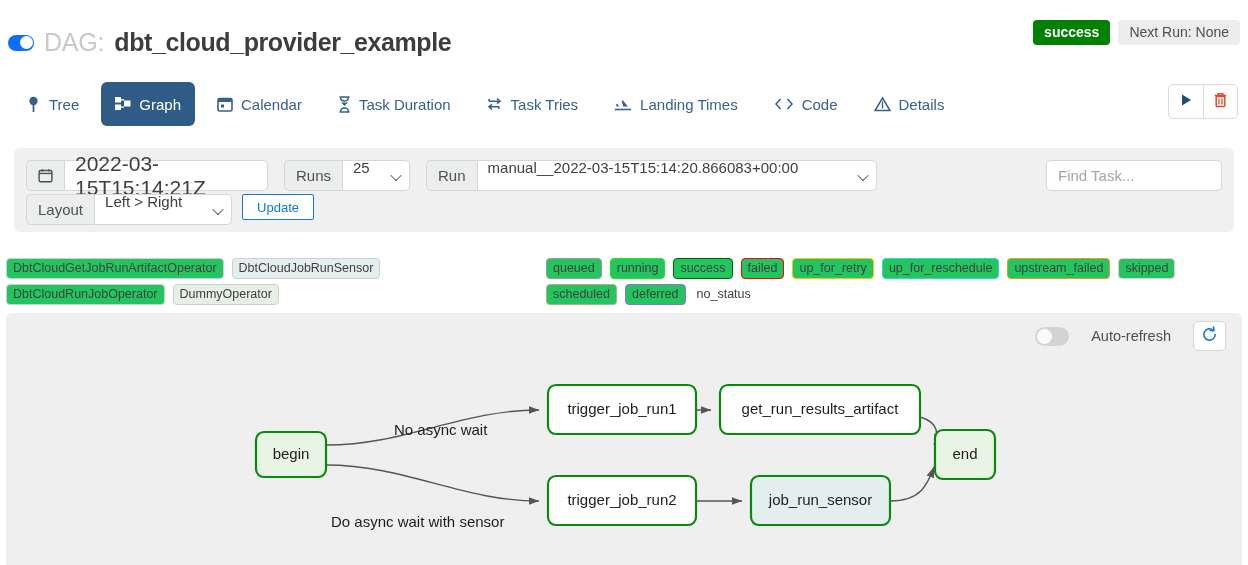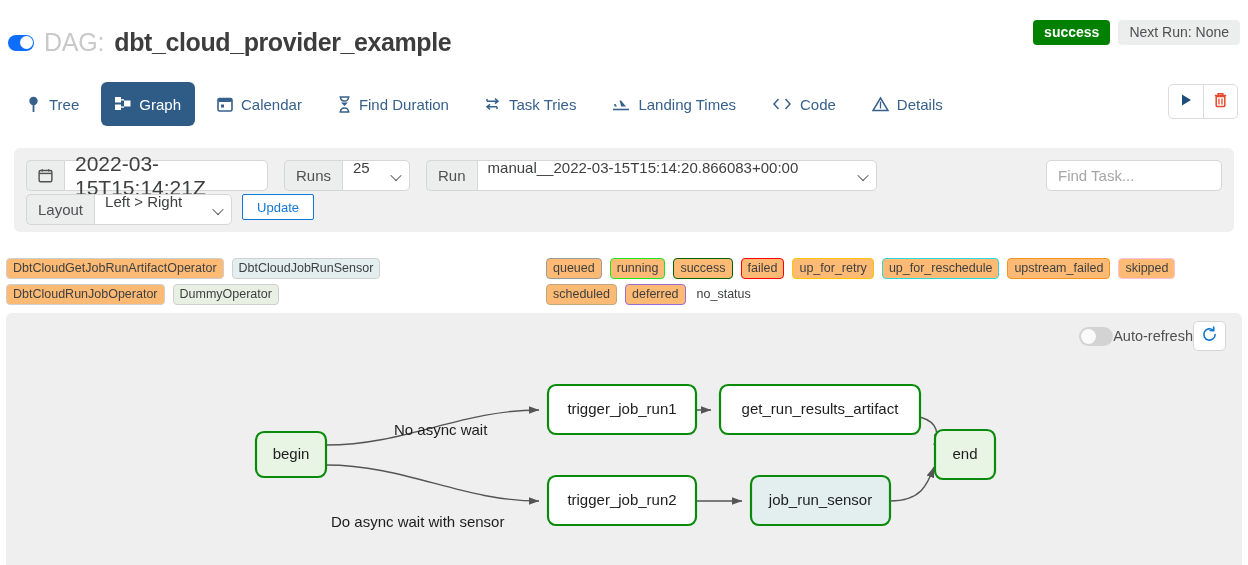--- a/index.html
+++ b/index.html
@@ -122,33 +122,33 @@
   .legend-ops {
     position: absolute; left: 6px; top: 0;
     display: flex; flex-wrap: wrap; gap: 5px 8px; width: 530px;
   }
   .legend-status {
     position: absolute; left: 546px; top: 0;
     display: flex; flex-wrap: wrap; gap: 5px 8px; width: 700px;
   }
   .chip {
     font-size: 12.5px; line-height: 16px; padding: 1px 6px 2px;
-    border-radius: 4px; border: 1.5px solid #cfcfcf; background: #fdba74;
+    border-radius: 4px; border: 1.5px solid #cfcfcf; background: #22c55e;
     color: #3f4042; white-space: nowrap;
     font-family: "Liberation Sans", sans-serif;
   }
   .chip.plain { border-color: transparent; background: transparent; padding-left: 2px; }
 
   
   .graph-panel {
     position: absolute; left: 6px; top: 313px; width: 1236px; height: 252px;
     background: #efefef; border-radius: 6px 6px 0 0; overflow: hidden;
   }
   .graph-controls {
-    position: absolute; right: 16px; top: 8px; display: flex; align-items: center; gap: 0;
+    position: absolute; right: 16px; top: 8px; display: flex; align-items: center; gap: 22px;
   }
   .switch {
     width: 34px; height: 19px; border-radius: 10px; background: #d3d3d3; position: relative;
     cursor: pointer; flex: none;
   }
   .switch:after {
     content: ""; position: absolute; left: 2px; top: 2px; width: 15px; height: 15px;
     border-radius: 50%; background: #fafafa;
   }
   .ar-label { font-size: 14.5px; color: #4f5052; }
@@ -221,21 +221,21 @@
         <span>Calendar</span>
       </div>
 
       <div class="tab">
         <span>
           <svg width="13" height="17" viewBox="0 0 13 17">
               <path d="M1.5 1h10M1.5 16h10M2.6 1.5 C2.6 6 10.4 6.5 10.4 1.5 M2.6 15.5 C2.6 11 10.4 10.5 10.4 15.5" fill="none" stroke="#37618c" stroke-width="1.5"></path>
               <path d="M3 6.5 L10 6.5 L6.5 10 Z" fill="#37618c"></path>
             </svg>
         </span>
-        <span>Find Duration</span>
+        <span>Task Duration</span>
       </div>
 
       <div class="tab">
         <span>
           <svg width="16" height="16" viewBox="0 0 16 16">
               <path d="M2 5.2 H12 M2 10.8 H12" fill="none" stroke="#37618c" stroke-width="1.5"></path>
               <path d="M2 5.2 V3 M12 10.8 V13" fill="none" stroke="#37618c" stroke-width="1.5"></path>
               <path d="M10 2.6 L13 5.2 L10 7.6" fill="none" stroke="#37618c" stroke-width="1.5"></path>
               <path d="M5 8.4 L2 10.8 L5 13.4" fill="none" stroke="#37618c" stroke-width="1.5"></path>
             </svg>

